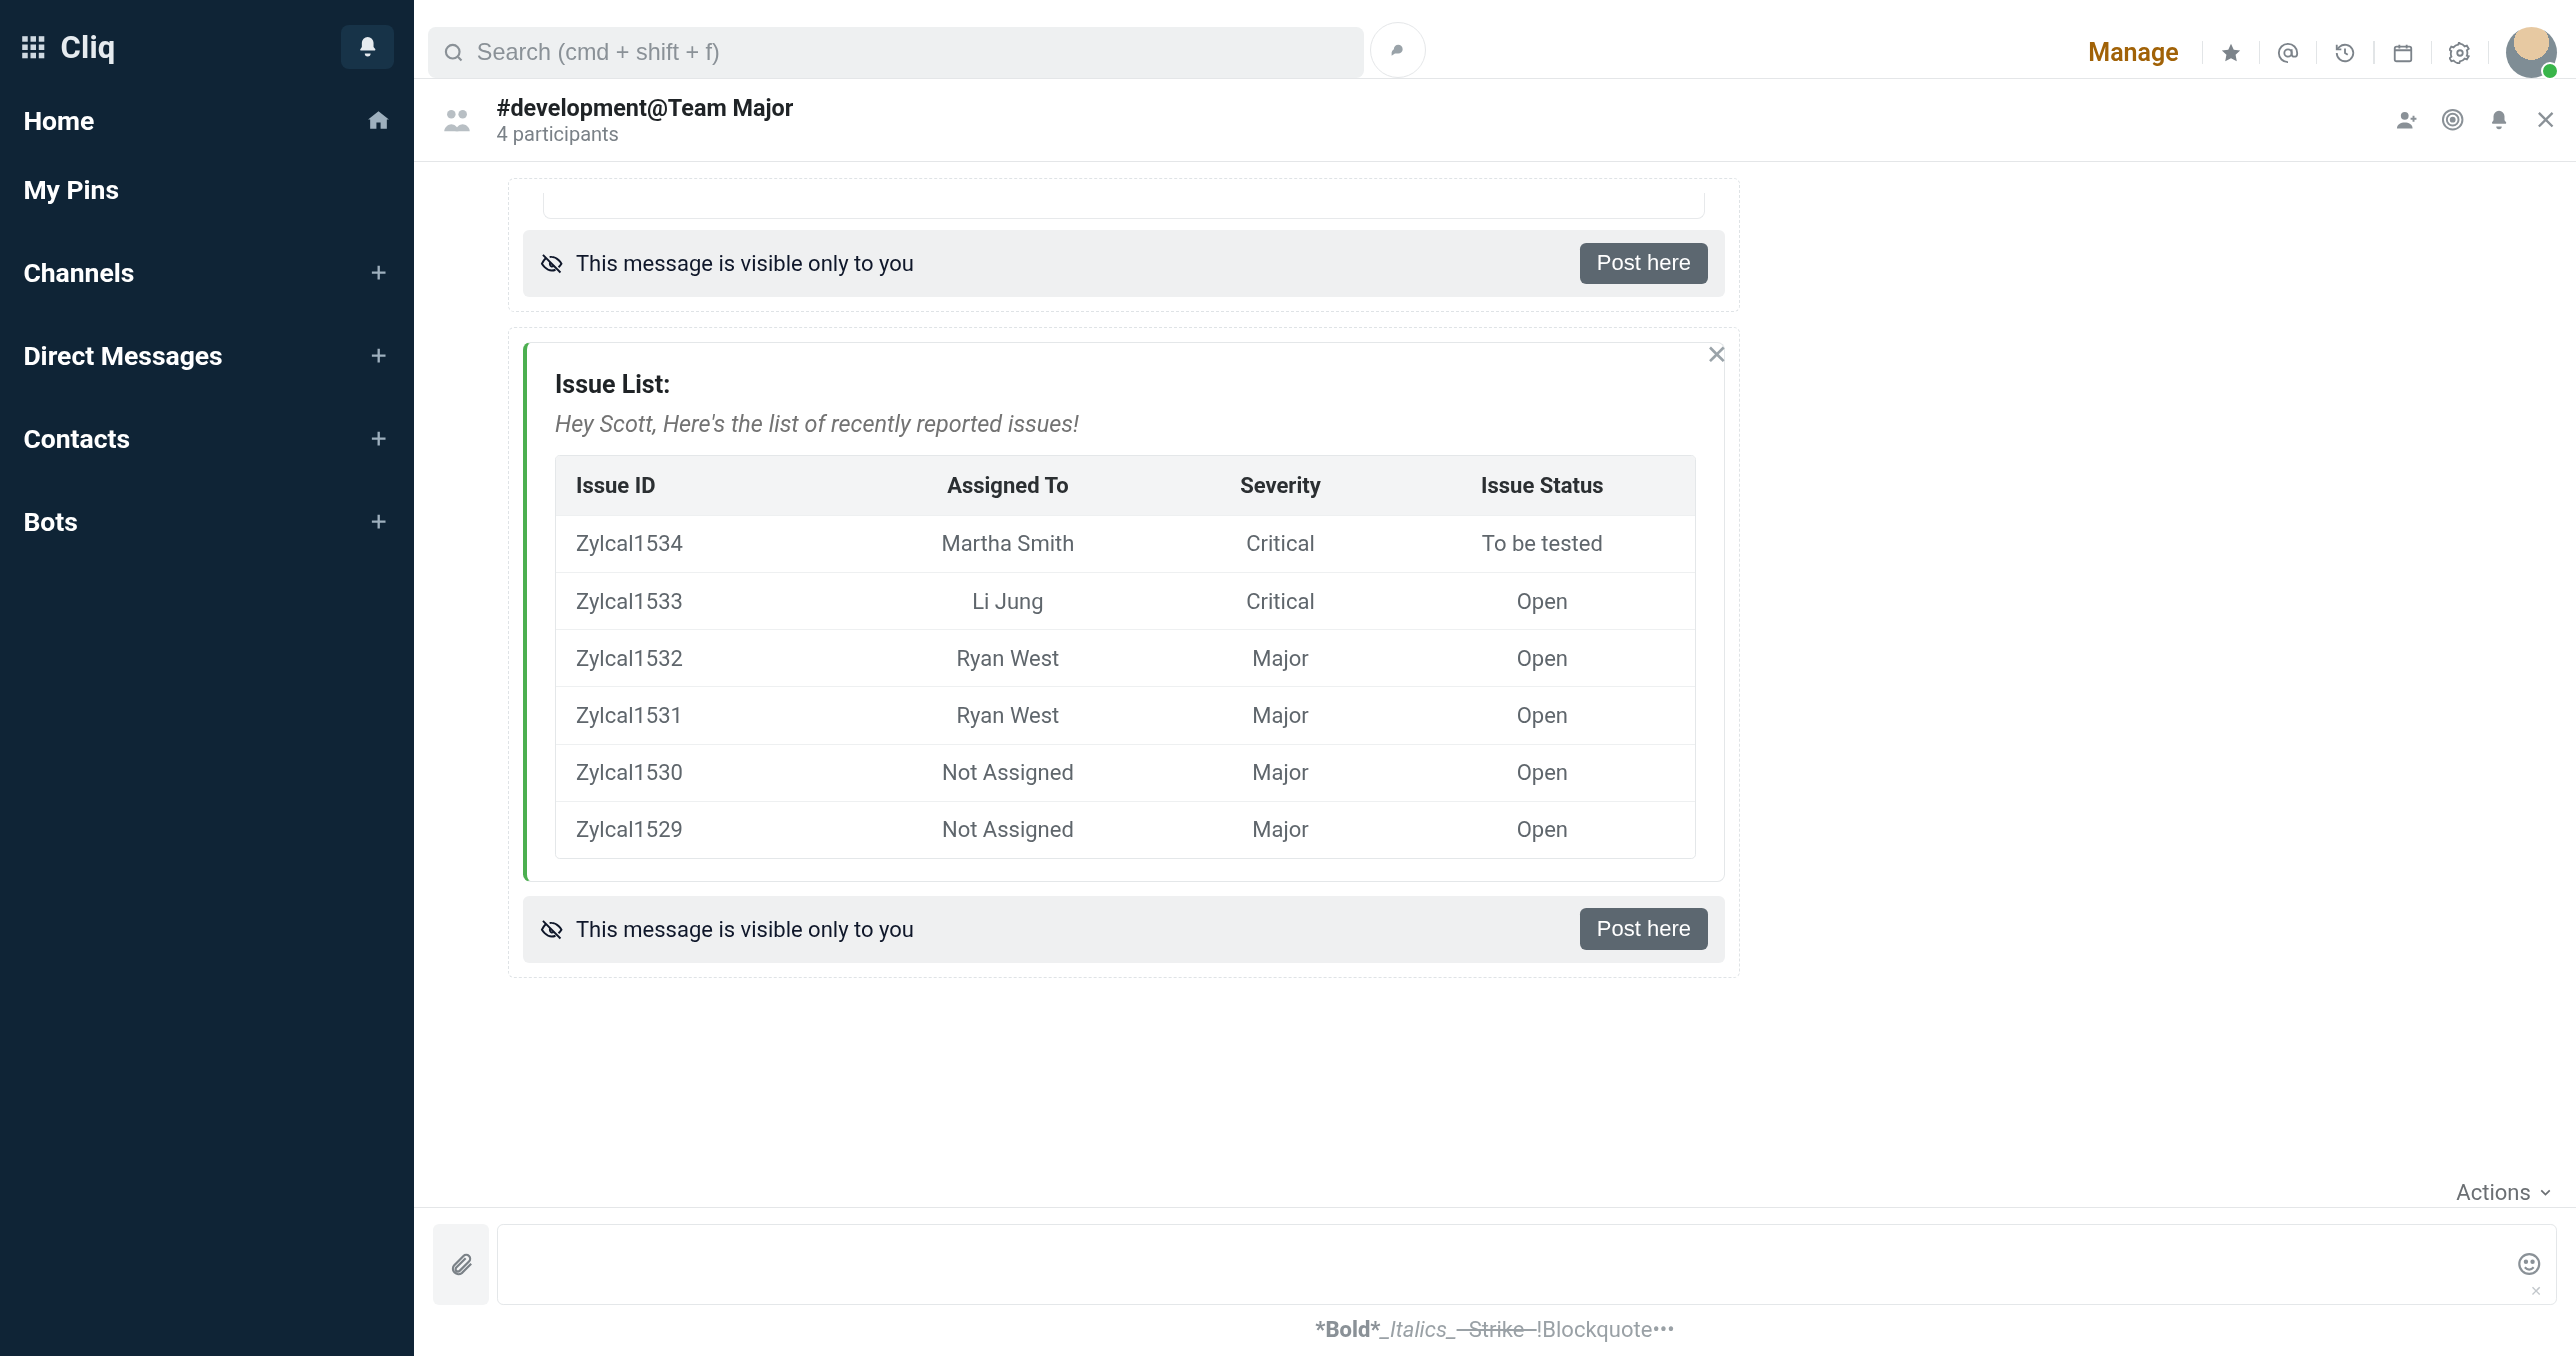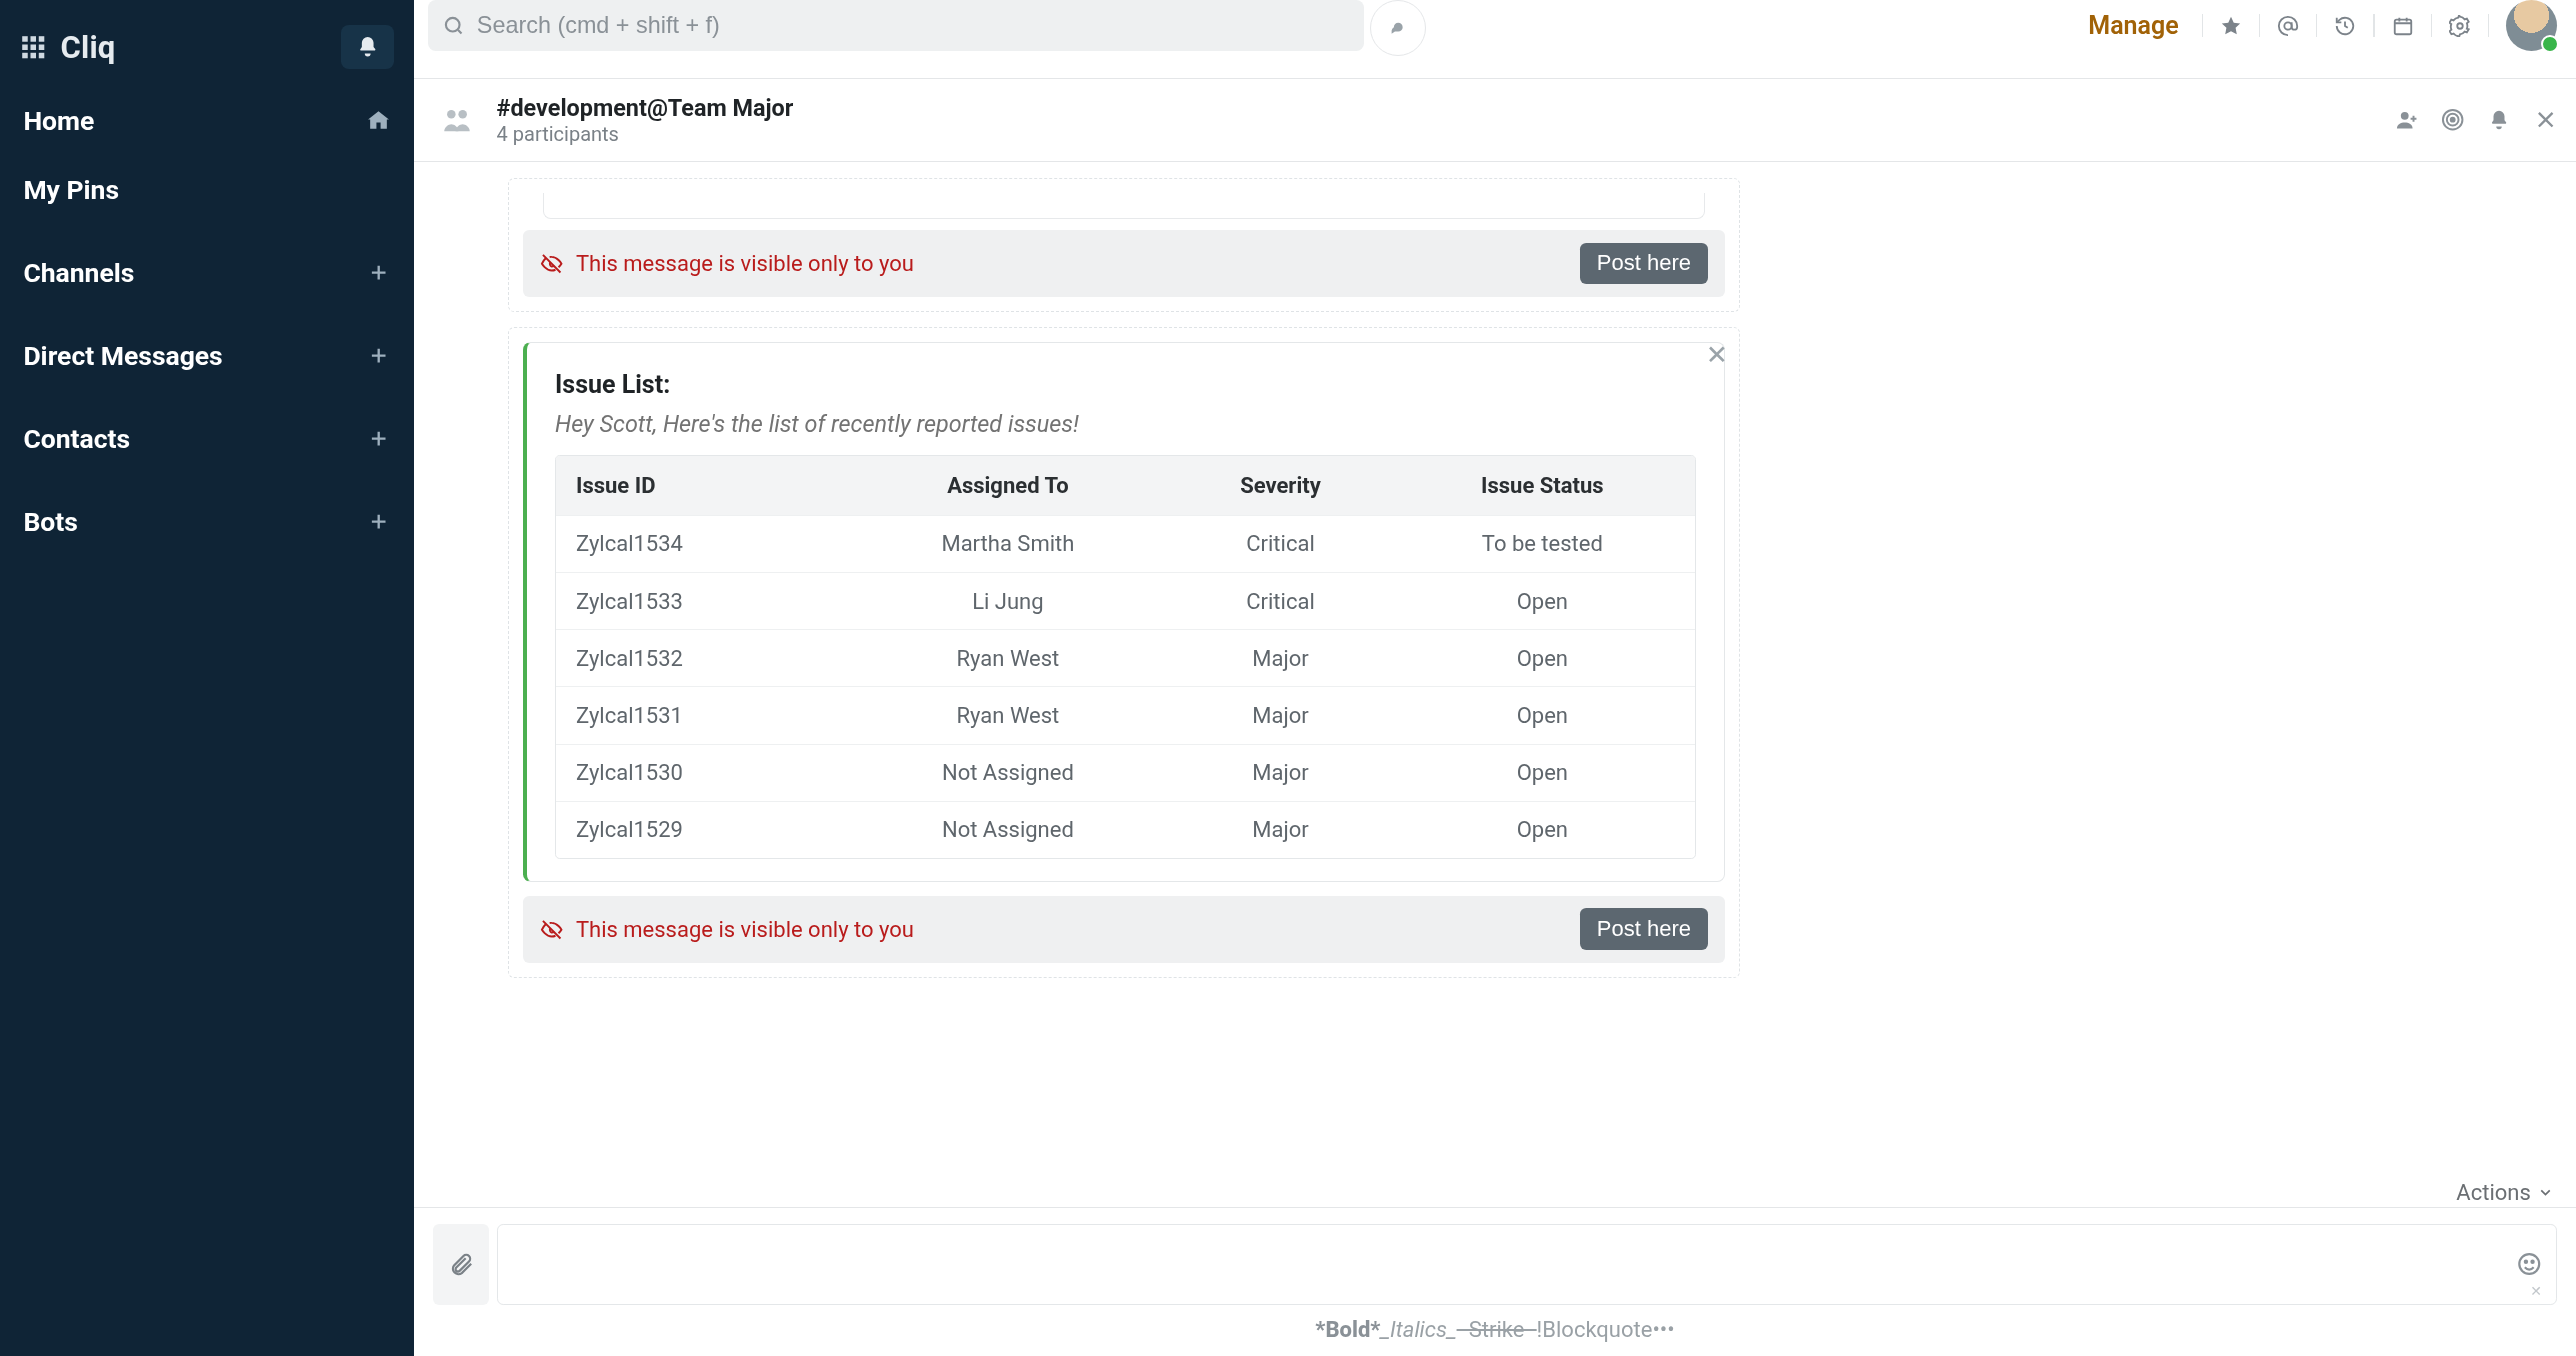--- a/index.html
+++ b/index.html
@@ -100,21 +100,21 @@
   .main {
     flex: 1 1 auto;
     display: flex;
     flex-direction: column;
     min-width: 0;
     background: #fff;
   }
   .topbar {
     height: 78px;
     display: flex;
-    align-items: flex-start;
+    align-items: flex-end;
     gap: 6px;
     padding: 0 19px 0 14px;
   }
   .search {
     flex: 0 0 936px;
     height: 51px;
     border-radius: 7.8px;
     background: #eef0f1;
     display: flex;
     align-items: center;
@@ -227,21 +227,21 @@
     background: #eff0f1;
     border-radius: 6.2px;
     display: flex;
     align-items: center;
     justify-content: space-between;
     padding: 12.5px 17px;
     gap: 12.5px;
   }
   .visibility-left {
     display: flex; align-items: center; gap: 12.5px;
-    color: #b91c1c;
+    color: #0f172a;
     font-size: 22px;
   }
   .post-btn {
     background: var(--btn-dark);
     color: #fff;
     border: 0;
     padding: 7.8px 17px;
     border-radius: 6.2px;
     font-size: 22px;
     cursor: pointer;

